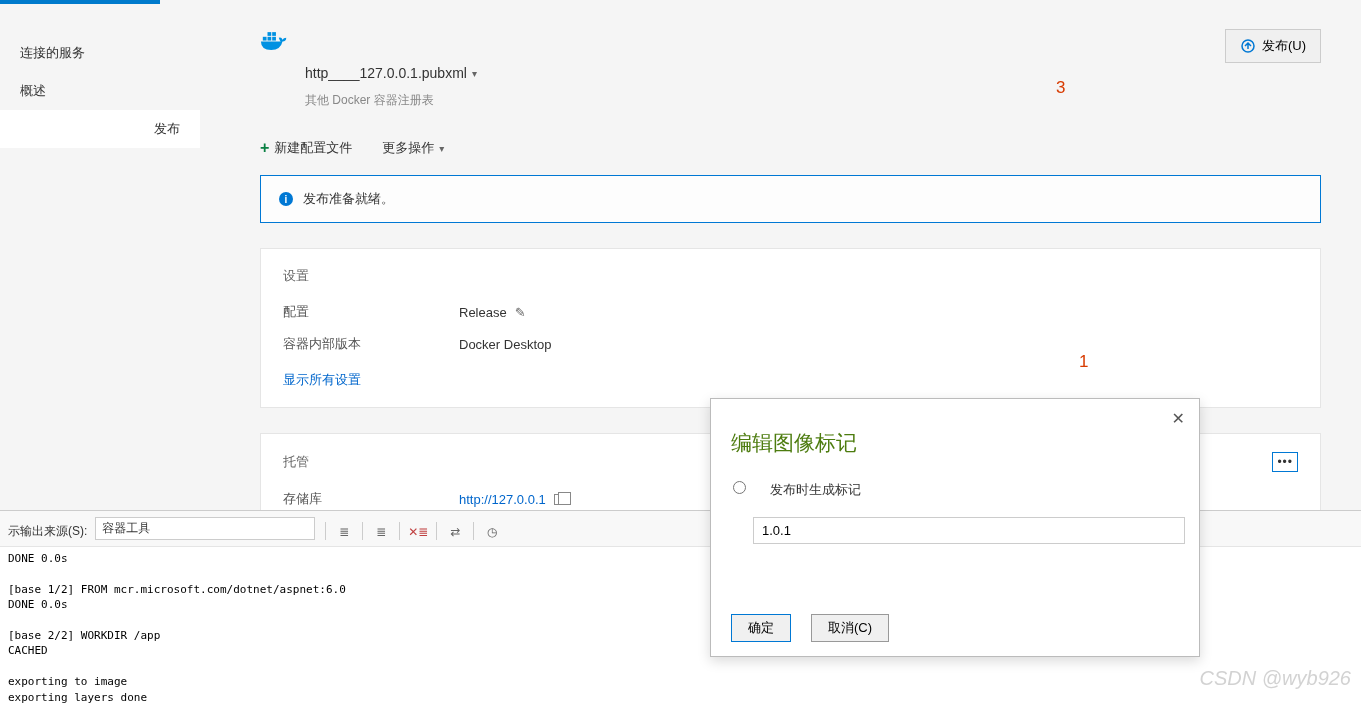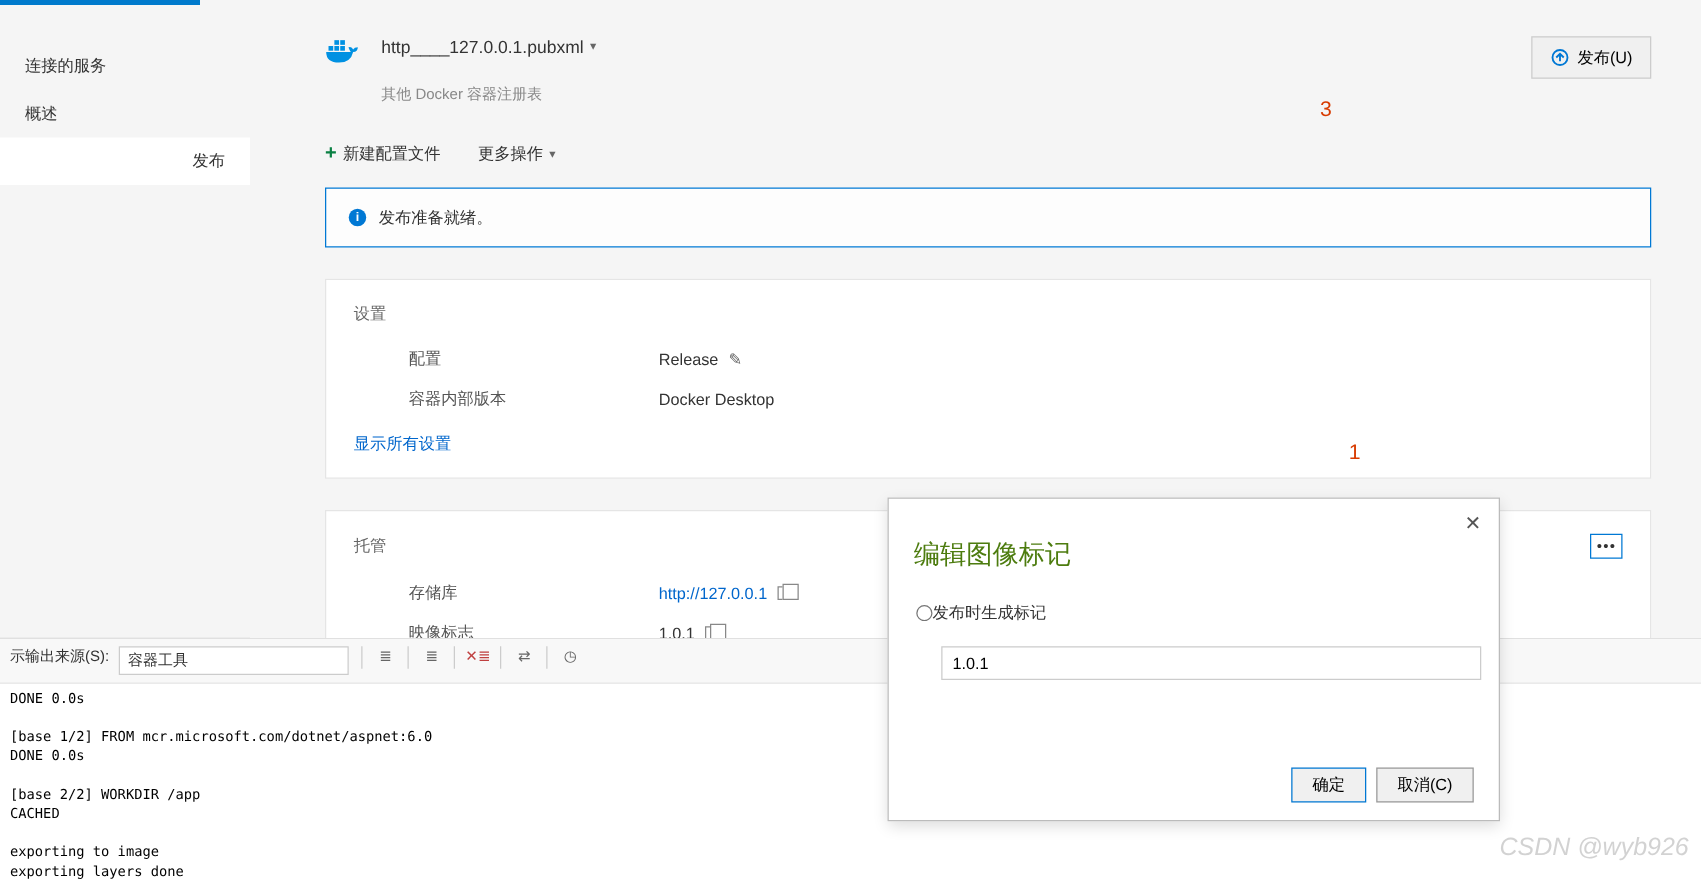--- a/index.html
+++ b/index.html
@@ -11,68 +11,68 @@
     
     .sidebar { width: 200px; background: #f5f5f5; padding-top: 30px; }
     .sidebar-item { padding: 10px 20px; cursor: pointer; font-size: 13px; color: #333; }
     .sidebar-item.selected { background: #fff; text-align: right; }
     
     .content { flex: 1; padding: 25px 40px 20px 60px; background: #f5f5f5; overflow-y: auto; }
     
     .header-row { display: flex; align-items: flex-start; justify-content: space-between; margin-bottom: 30px; }
     .header-left { display: flex; align-items: flex-start; gap: 15px; }
     .docker-icon { width: 30px; height: 25px; }
-    .profile-info { display: flex; flex-direction: column; gap: 22px; }
+    .profile-info { display: flex; flex-direction: column; gap: 11px; margin-top: 36px; }
     .profile-name { display: flex; align-items: center; gap: 5px; font-size: 14px; color: #333; }
     .profile-subtitle { font-size: 12px; color: #888; margin-left: 0; }
     
     .publish-btn { background: #f0f0f0; border: 1px solid #ccc; padding: 7px 14px; font-size: 13px; cursor: pointer; display: flex; align-items: center; gap: 6px; }
     
     .action-row { display: flex; align-items: center; gap: 30px; margin-bottom: 18px; }
     .action-link { display: flex; align-items: center; gap: 5px; color: #333; cursor: pointer; font-size: 13px; }
     .plus-icon { color: #0a8043; font-size: 16px; font-weight: bold; }
     
     .status-banner { border: 1px solid #0078d4; background: #fdfdfd; padding: 14px 18px; margin-bottom: 25px; display: flex; align-items: center; gap: 10px; }
     .info-icon { width: 14px; height: 14px; background: #0078d4; border-radius: 50%; color: #fff; display: flex; align-items: center; justify-content: center; font-size: 10px; font-weight: bold; }
     
     .card { background: #fff; border: 1px solid #e5e5e5; padding: 18px 22px; margin-bottom: 25px; }
     .card-title { font-size: 13px; color: #666; margin-bottom: 18px; }
     .card-header { display: flex; justify-content: space-between; align-items: center; margin-bottom: 18px; }
     .more-btn { border: 1px solid #0078d4; padding: 2px 4px; cursor: pointer; font-size: 12px; color: #333; letter-spacing: 1px; }
     
     .setting-row { display: flex; align-items: center; margin-bottom: 14px; }
-    .setting-label { width: 200px; color: #555; font-size: 13px; margin-left: 44px; }
+    .setting-label { width: 176px; color: #555; font-size: 13px; }
     .setting-value { color: #333; font-size: 13px; display: flex; align-items: center; gap: 8px; }
     .edit-icon { color: #666; cursor: pointer; font-size: 13px; }
     .copy-icon { border: 1px solid #888; width: 11px; height: 11px; display: inline-block; position: relative; }
     .copy-icon::before { content: ''; position: absolute; border: 1px solid #888; width: 11px; height: 11px; top: -3px; left: 3px; background: #fff; }
     
     .show-all-link { color: #0066cc; cursor: pointer; font-size: 13px; margin-top: 4px; display: inline-block; }
     
     .annotation { position: absolute; color: #d83b01; font-size: 17px; font-weight: normal; z-index: 50; }
     .ann-1 { top: 352px; left: 1079px; }
     .ann-2 { top: 563px; left: 798px; }
     .ann-3 { top: 78px; left: 1056px; }
     
     .output-panel { border-top: 1px solid #ccc; background: #fff; height: 198px; }
-    .output-toolbar { display: flex; align-items: flex-start; padding: 6px 8px; border-bottom: 1px solid #e5e5e5; gap: 8px; background: #f8f8f8; }
+    .output-toolbar { display: flex; align-items: flex-end; padding: 6px 8px; border-bottom: 1px solid #e5e5e5; gap: 8px; background: #f8f8f8; }
     .output-label { font-size: 12px; color: #333; }
-    .output-select { width: 184px; border: 1px solid #ccc; padding: 2px 6px; font-size: 12px; background: #fff; }
+    .output-select { width: 220px; border: 1px solid #ccc; padding: 2px 6px; font-size: 12px; background: #fff; }
     .toolbar-sep { width: 1px; height: 18px; background: #ccc; margin: 0 2px; }
     .toolbar-icon { width: 16px; height: 16px; cursor: pointer; color: #666; display: flex; align-items: center; justify-content: center; font-size: 12px; }
     .output-text { padding: 4px 8px; font-family: "Consolas", monospace; font-size: 11px; line-height: 1.4; color: #000; white-space: pre; }
     
     .dialog { position: absolute; top: 398px; left: 710px; width: 490px; background: #fff; border: 1px solid #bbb; box-shadow: 0 4px 12px rgba(0,0,0,0.15); z-index: 100; padding: 16px 20px 14px 20px; }
     .dialog-close { position: absolute; top: 10px; right: 14px; cursor: pointer; font-size: 16px; color: #555; }
     .dialog-title { font-size: 21px; color: #4d7c0f; margin-bottom: 24px; margin-top: 14px; font-weight: normal; }
     .radio-group { margin-bottom: 18px; margin-left: 2px; }
-    .radio-item { display: flex; align-items: center; gap: 0; margin-bottom: 10px; font-size: 13px; cursor: pointer; }
+    .radio-item { display: flex; align-items: flex-start; gap: 24px; margin-bottom: 10px; font-size: 13px; cursor: pointer; }
     .radio-item input { cursor: pointer; }
     .dialog-input { width: 432px; border: 1px solid #ccc; padding: 5px 8px; font-size: 13px; margin-left: 22px; margin-bottom: 70px; }
-    .dialog-buttons { display: flex; justify-content: flex-end; gap: 8px; }
+    .dialog-buttons { display: flex; gap: 20px; }
     .dialog-btn { padding: 4px 16px; border: 1px solid #999; background: #f0f0f0; cursor: pointer; font-size: 13px; }
     .dialog-btn.primary { border: 1px solid #0078d4; }
     
     .watermark { position: absolute; bottom: 18px; right: 10px; color: rgba(180,180,180,0.6); font-size: 20px; font-style: italic; z-index: 200; pointer-events: none; }
     
     .chevron { font-size: 10px; color: #666; }
   </style>
 </head>
 <body>
 

